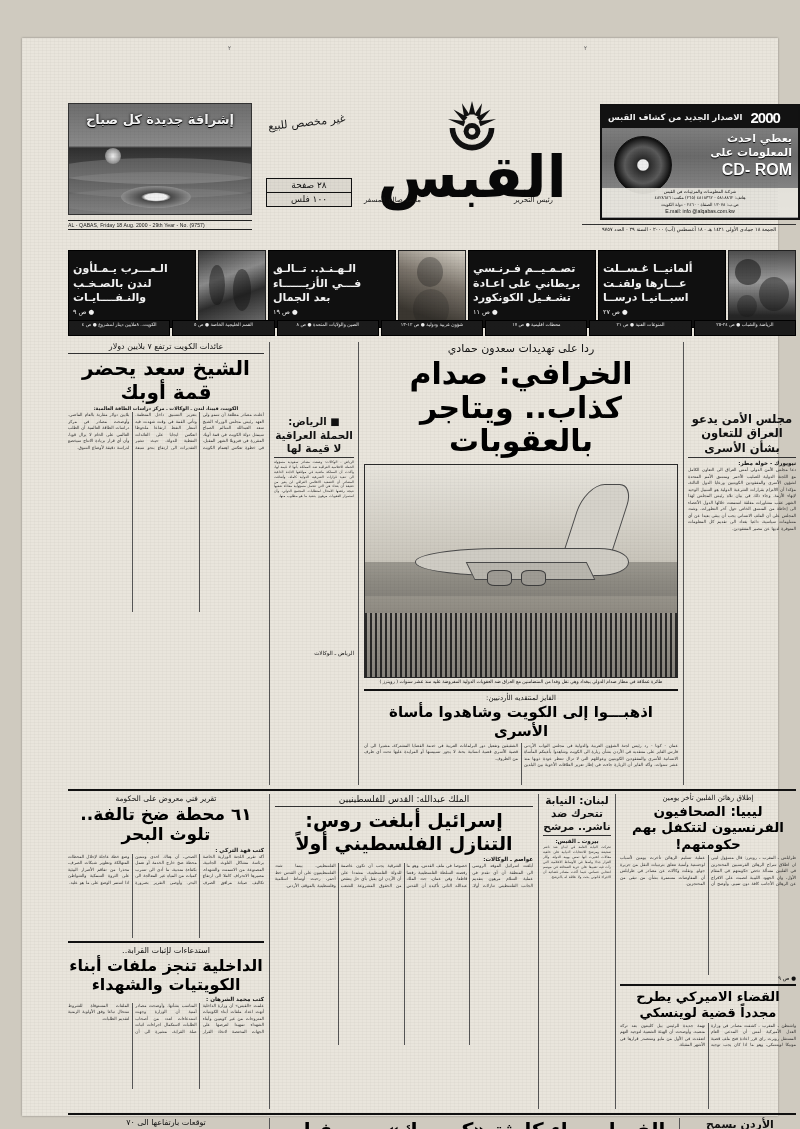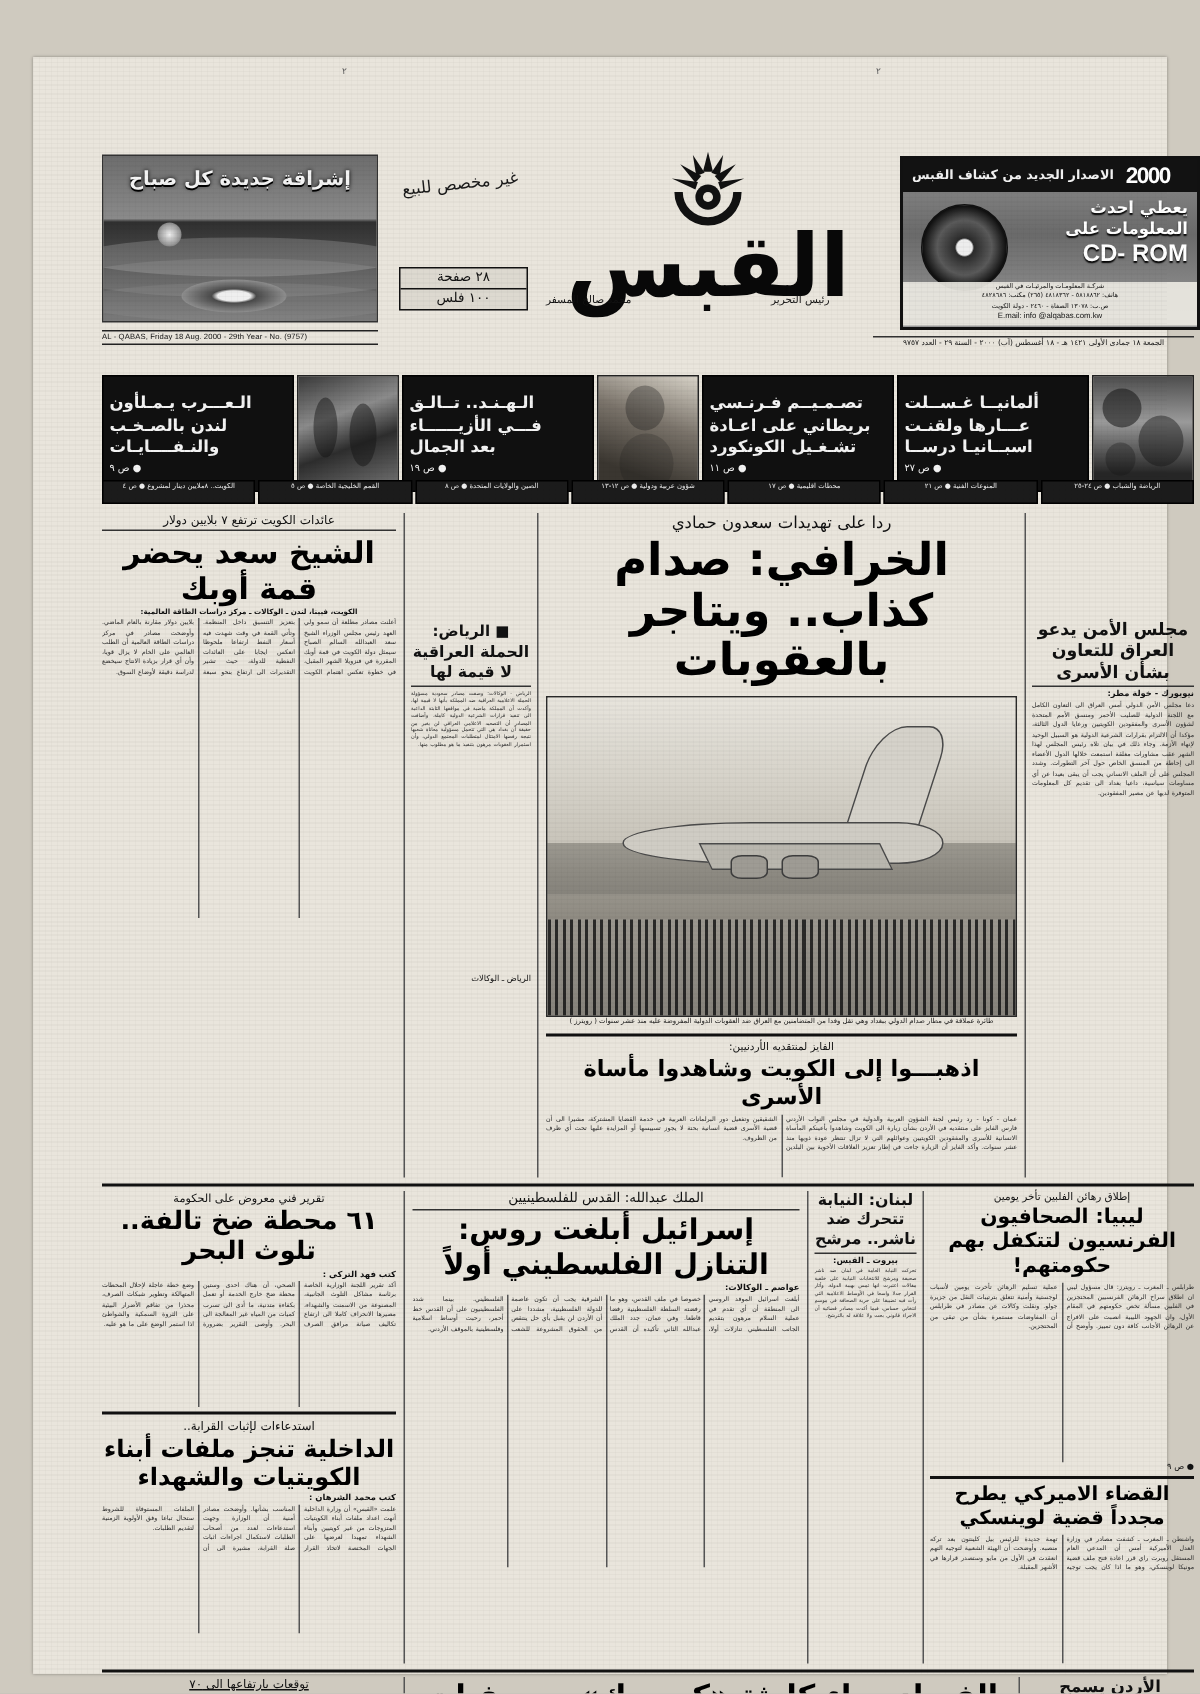--- a/index.html
+++ b/index.html
@@ -525,21 +525,21 @@
           <div class="headline-sm" style="font-size:11px;">الأردن يسمح بالتلفزيونات الخاصة</div>
 
         </div>
 
         <div style="flex:1; padding:0 5px; border-left:1px solid #555;">
           <div class="headline-lg" style="font-size:20px;">الفساد وراء كارثة «كورسك» .. ووفيات منذ لحظة الانفجار</div>
 
         </div>
 
         <div style="width:196px; padding-right:5px;">
-          <div class="kicker-sm" style="font-size:8px;text-decoration:underline;">توقعات بارتفاعها الى ٧٠</div>
+          <div class="kicker-sm" style="font-size:8px;">توقعات بارتفاعها الى ٧٠</div>
           <div class="headline-lg" style="font-size:16px;">عصابة السرقات تعترف بـ ٥٤ قضية</div>
 
         </div>
       </div>
 
     </div>
 
     <div class="grain"></div>
   </div>
 

